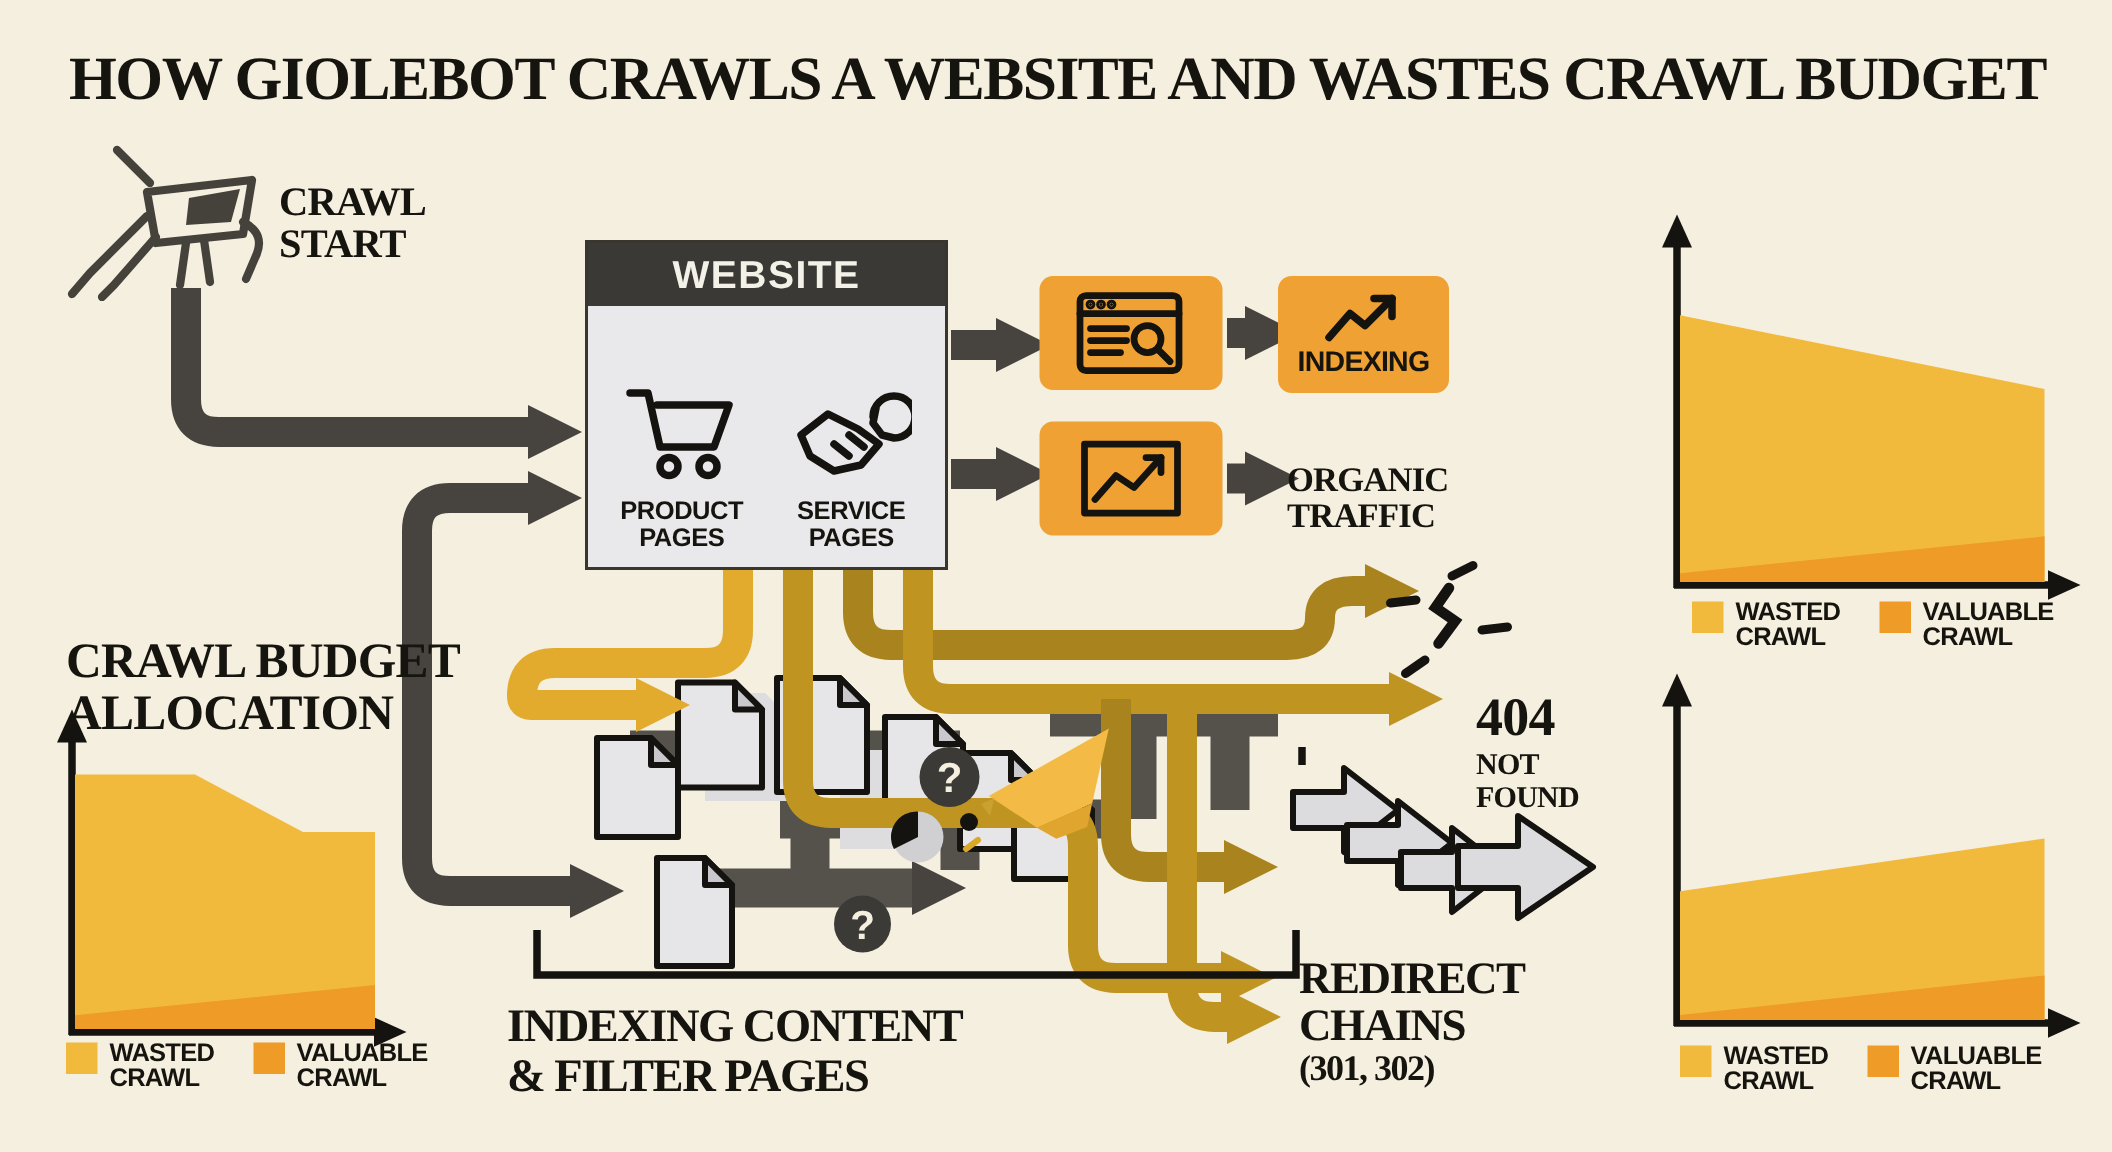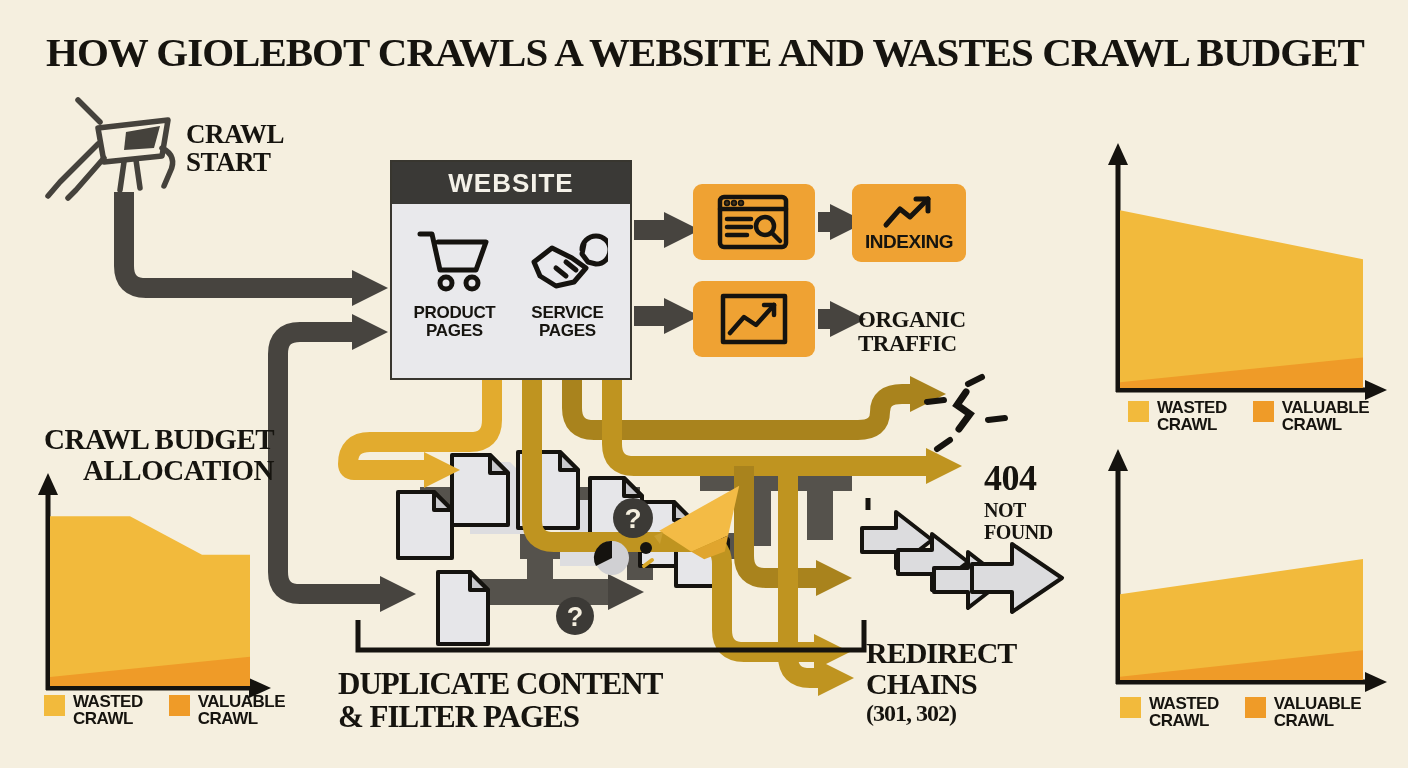--- a/index.html
+++ b/index.html
@@ -7,36 +7,36 @@
        font-family:"Liberation Sans","DejaVu Sans",sans-serif;color:#16140f;}
   #canvas{position:relative;width:1408px;height:768px;}
   #flow{position:absolute;left:0;top:0;z-index:1;}
   .t{position:absolute;z-index:3;font-weight:bold;color:#16140f;letter-spacing:-0.5px;line-height:1.0;font-family:Liberation Serif, serif;}
   .title{left:46px;top:32px;font-size:41px;letter-spacing:-1px;white-space:nowrap;}
   .crawl-start{left:186px;top:120px;font-size:27px;line-height:1.05;}
   .website-box{position:absolute;left:390px;top:160px;width:242px;height:220px;z-index:2;
                border:2px solid #38362f;background:#e9e9ec;box-sizing:border-box;}
   .website-head{height:42px;background:#3a3936;color:#f4f1e8;display:flex;align-items:center;justify-content:center;
                 font-weight:bold;font-size:26px;letter-spacing:1px;}
-  .website-body{display:flex;justify-content:space-around;align-items:center;height:160px;padding:0 6px;}
+  .website-body{display:flex;justify-content:space-around;align-items:center;height:160px;padding:0 6px;margin-top:28px;}
   .page-col{display:flex;flex-direction:column;align-items:center;gap:10px;}
   .page-label{font-weight:bold;font-size:17px;text-align:center;line-height:1.05;letter-spacing:-0.3px;}
   .obox{position:absolute;z-index:2;background:#efa233;border-radius:9px;display:flex;flex-direction:column;
         align-items:center;justify-content:center;}
   .obox.search{left:693px;top:184px;width:122px;height:76px;}
   .obox.chart{left:693px;top:281px;width:122px;height:76px;}
   .obox.indexing{left:852px;top:184px;width:114px;height:76px;padding-top:2px;}
   .indexing-label{font-weight:bold;font-size:19px;letter-spacing:-0.5px;margin-top:2px;}
   .organic{left:858px;top:308px;font-size:23px;line-height:1.05;}
   .nf{left:984px;top:432px;font-size:20px;line-height:1.1;margin-top:28px;}
   .nf .code{font-size:36px;line-height:1.0;margin-bottom:3px;}
   .redirect{left:866px;top:638px;font-size:30px;line-height:1.02;letter-spacing:-1px;}
   .redirect .small{font-size:24px;margin-top:2px;}
   .dup{left:338px;top:668px;font-size:31px;line-height:1.05;letter-spacing:-1px;}
-  .budget-title{left:44px;top:424px;font-size:29px;line-height:1.06;text-align:right;}
+  .budget-title{left:44px;top:424px;font-size:33px;line-height:1.06;}
   .legend{position:absolute;z-index:3;display:flex;gap:26px;}
   .leg-item{display:flex;gap:8px;align-items:flex-start;justify-content:space-between;}
   .sq{width:21px;height:21px;display:inline-block;margin-top:1px;}
   .sq.w{background:#f2ba3c;}
   .sq.v{background:#ef9b28;}
   .leg-txt{display:flex;flex-direction:column;font-weight:bold;font-size:17px;line-height:0.98;letter-spacing:-0.5px;}
 </style>
 </head>
 <body>
 
@@ -270,21 +270,21 @@
   <div>FOUND</div>
 </div>
 
 <div class="t redirect">
   <div>REDIRECT</div>
   <div>CHAINS</div>
   <div class="small">(301, 302)</div>
 </div>
 
 <div class="t dup">
-  <div>DUPLICATE CONTENT</div>
+  <div>INDEXING CONTENT</div>
   <div>&amp; FILTER PAGES</div>
 </div>
 
 <div class="t budget-title">
   <div>CRAWL BUDGET</div>
   <div>ALLOCATION</div>
 </div>
 
 <div class="legend" style="left:44px;top:694px">
   <div class="leg-item">

